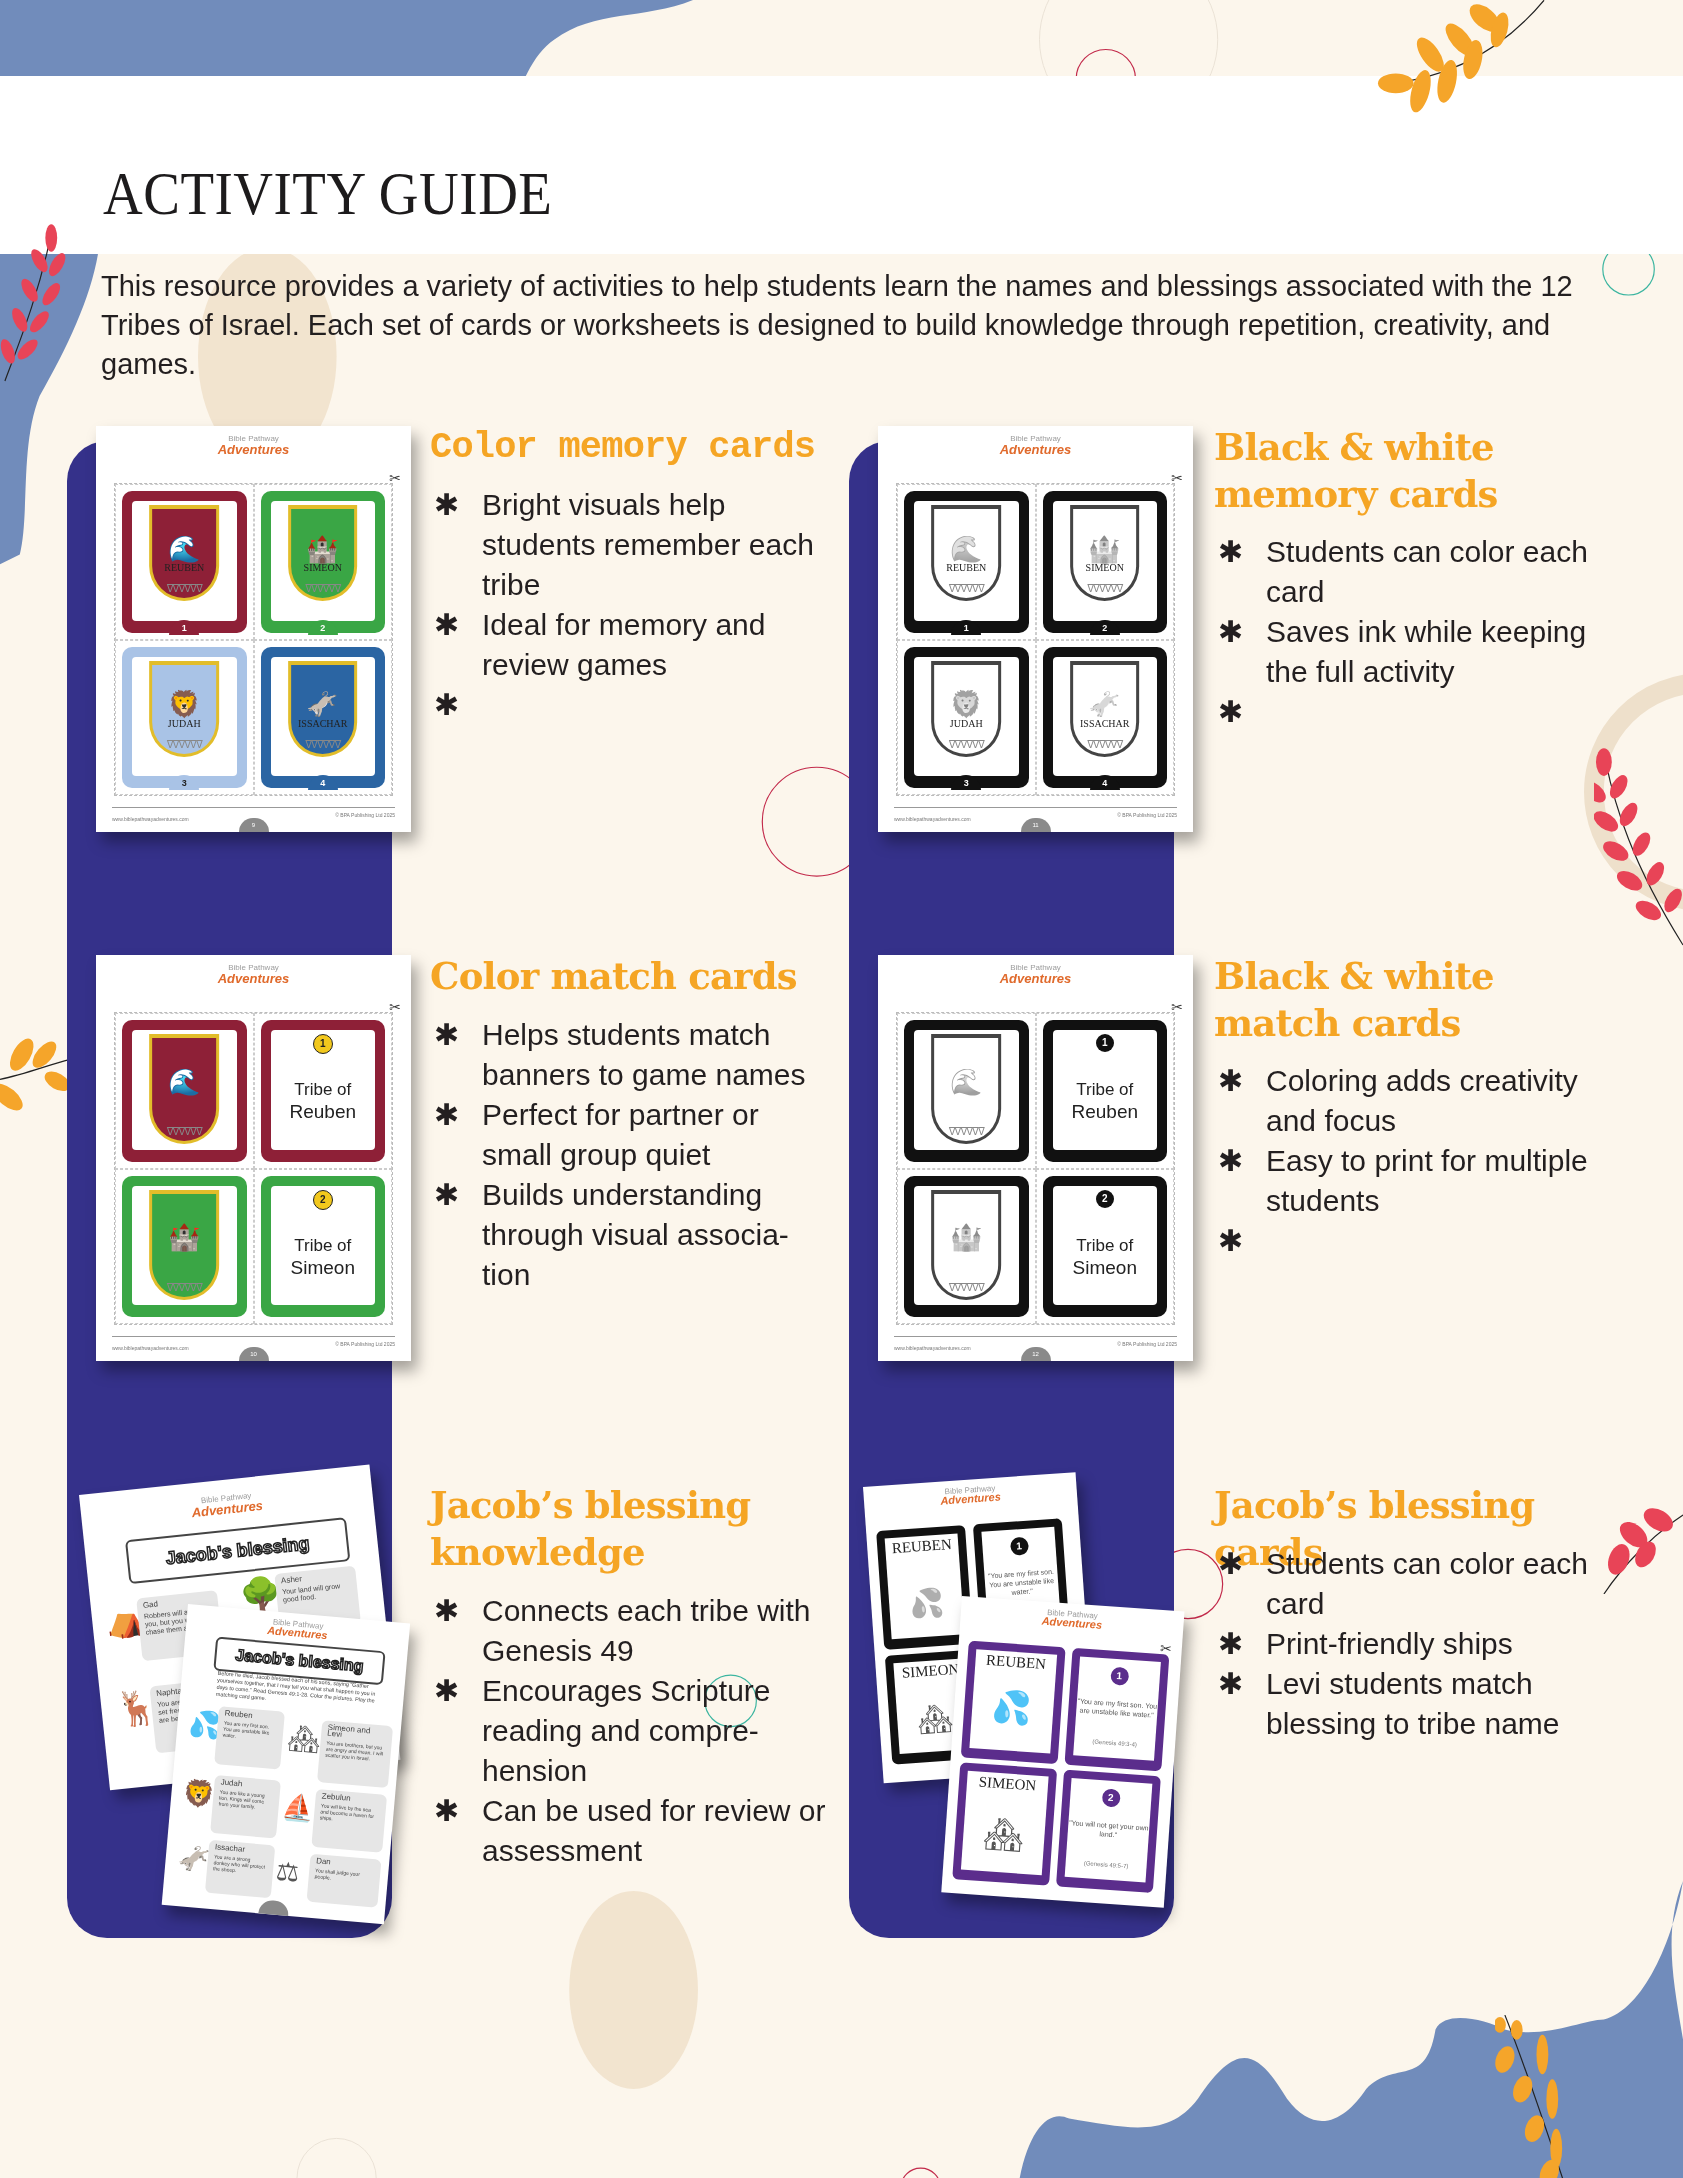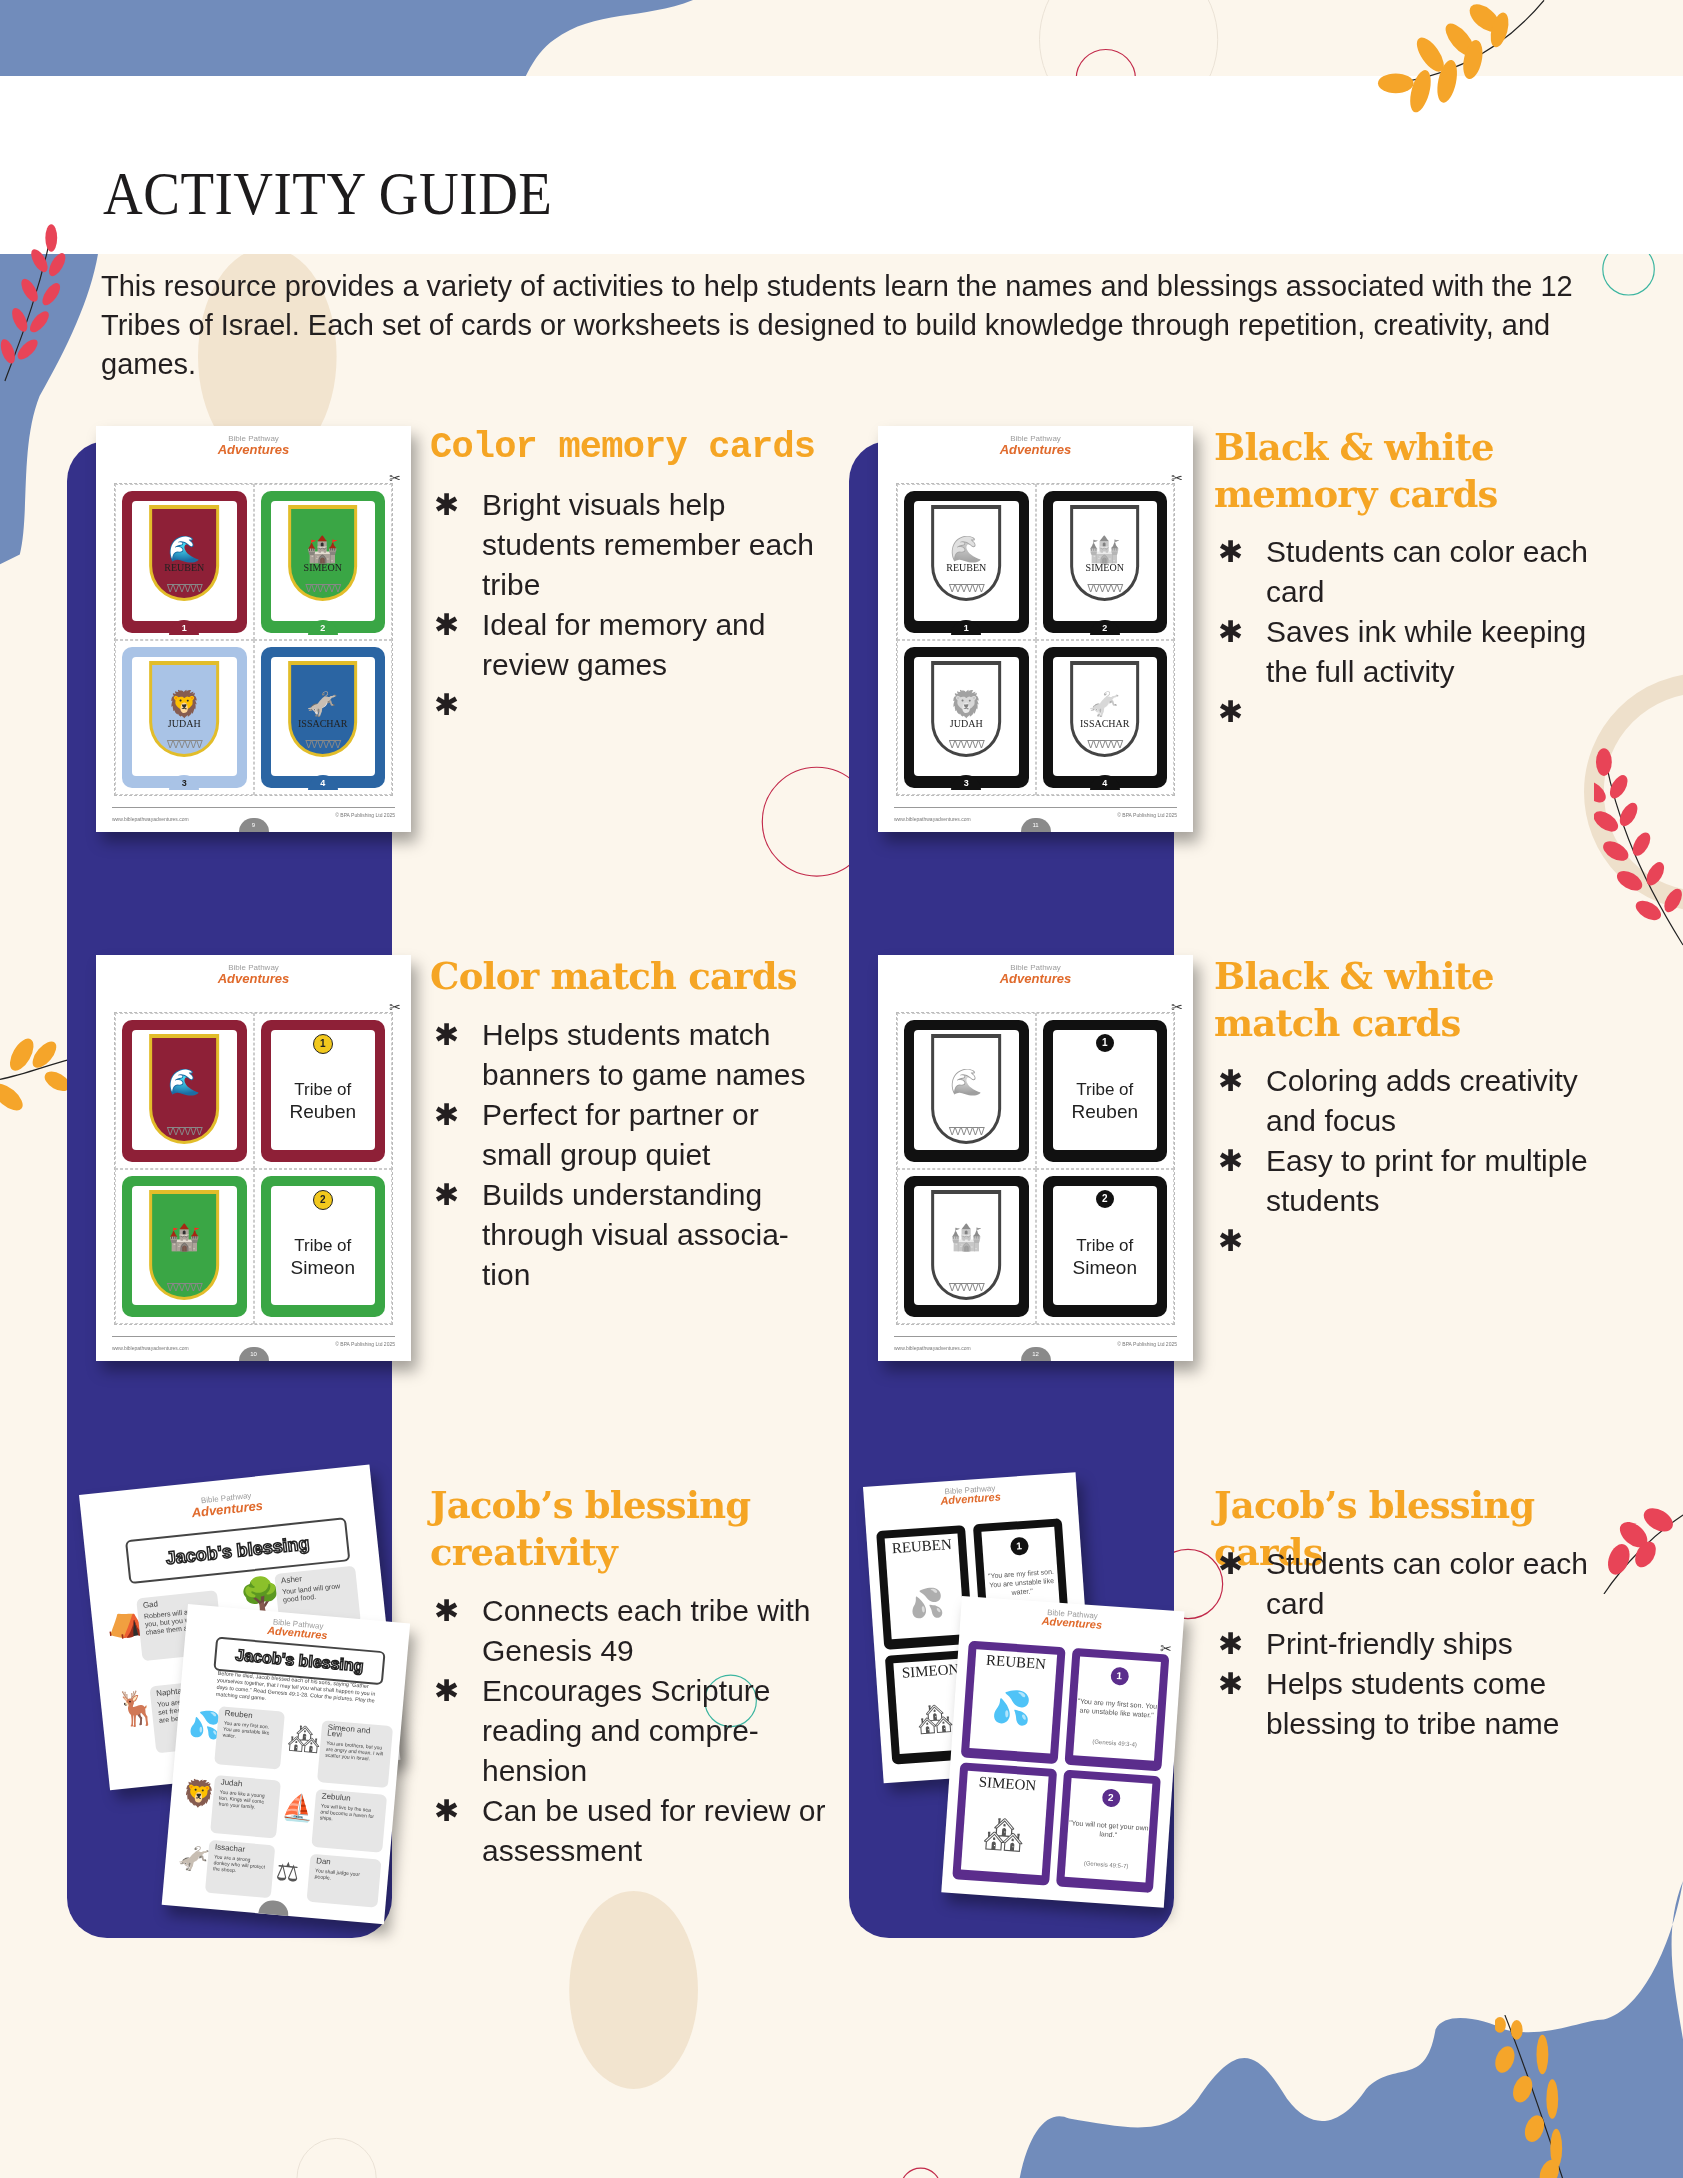--- a/index.html
+++ b/index.html
@@ -449,21 +449,21 @@
   <div class="ws-pic" style="left:12px;top:173px;font-size:26px">🦁</div>
   <div class="ws-box" style="left:42px;top:168px;width:54px;height:50px;font-size:5px;line-height:6px"><b>Judah</b><span>You are like a young lion. Kings will come from your family.</span></div>
   <div class="ws-pic" style="left:111px;top:178px;font-size:26px">⛵</div>
   <div class="ws-box" style="left:144px;top:173px;width:59px;height:50px;font-size:5px;line-height:6px"><b>Zebulun</b><span>You will live by the sea and become a haven for ships.</span></div>
   <div class="ws-pic" style="left:12px;top:238px;font-size:26px">🫏</div>
   <div class="ws-box" style="left:42px;top:233px;width:54px;height:45px;font-size:5px;line-height:6px"><b>Issachar</b><span>You are a strong donkey who will protect the sheep.</span></div>
   <div class="ws-pic" style="left:111px;top:243px;font-size:26px">⚖</div>
   <div class="ws-box" style="left:144px;top:238px;width:59px;height:40px;font-size:5px;line-height:6px"><b>Dan</b><span>You shall judge your people.</span></div>
   <div class="page-tab"></div>
 </div>
-<h2 class="section-title" style="left:430px;top:1482px;width:376px;">Jacob’s blessing creativity</h2>
+<h2 class="section-title" style="left:430px;top:1482px;width:376px;">Jacob’s blessing knowledge</h2>
 <ul class="bullets" style="left:434px;top:1591px;width:396px;">
   <li><span class="star">✱</span><span>Connects each tribe with Genesis 49</span></li>
   <li><span class="star">✱</span><span>Encourages Scripture reading and compre-hension</span></li>
   <li><span class="star">✱</span><span>Can be used for review or assessment</span></li>
 </ul>
 
 <div class="thumb" style="left:863px;top:1487px;width:213px;height:297px;transform:rotate(-4deg);transform-origin:left top;">
   <div class="logo-small" style="top:6px">Bible Pathway</div>
   <div class="logo" style="top:13px;font-size:11px">Adventures</div>
   <div class="bc-card" style="left:10px;top:45px;width:89px;height:119px;background:#111">
@@ -506,15 +506,15 @@
       <div class="bc-inner"></div>
       <div class="match-num" style="background:#5b2d8c;color:#fff;top:16px">2</div>
       <div class="bc-verse">"You will not get your own land."</div>
       <div class="bc-ref">(Genesis 49:5-7)</div>
     </div>
 </div>
 <h2 class="section-title" style="left:1214px;top:1482px;width:436px;">Jacob’s blessing cards</h2>
 <ul class="bullets" style="left:1218px;top:1544px;width:416px;">
   <li><span class="star">✱</span><span>Students can color each card</span></li>
   <li><span class="star">✱</span><span>Print-friendly ships</span></li>
-  <li><span class="star">✱</span><span>Helps students come blessing to tribe name</span></li>
+  <li><span class="star">✱</span><span>Levi students match blessing to tribe name</span></li>
 </ul>
 
 
 </body></html>

